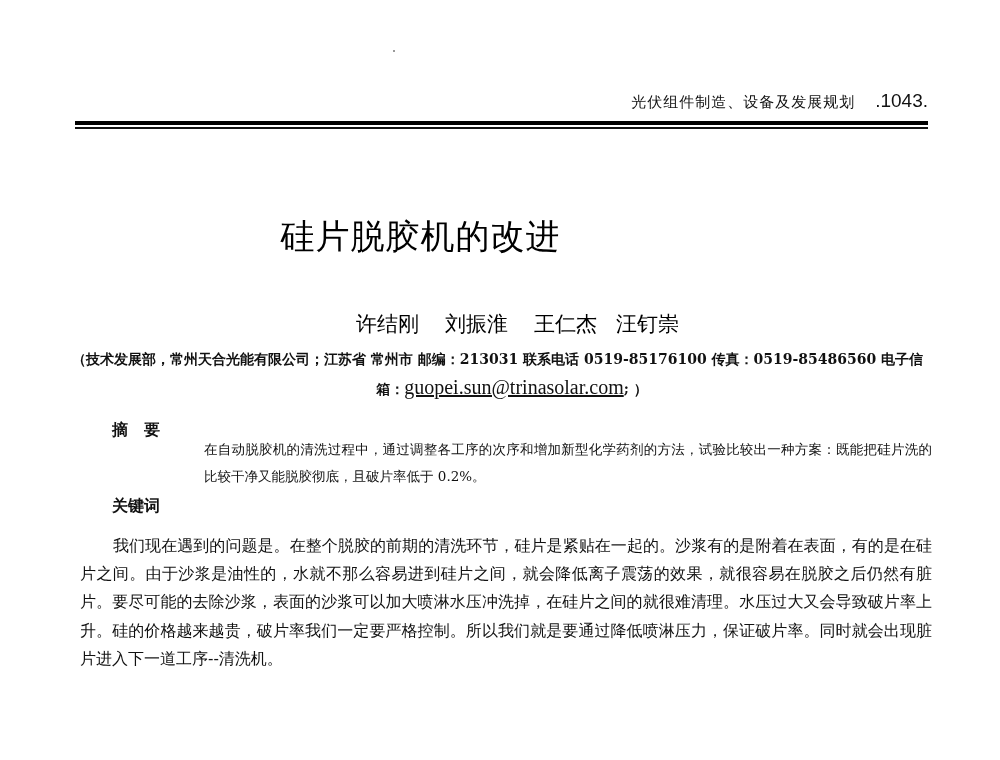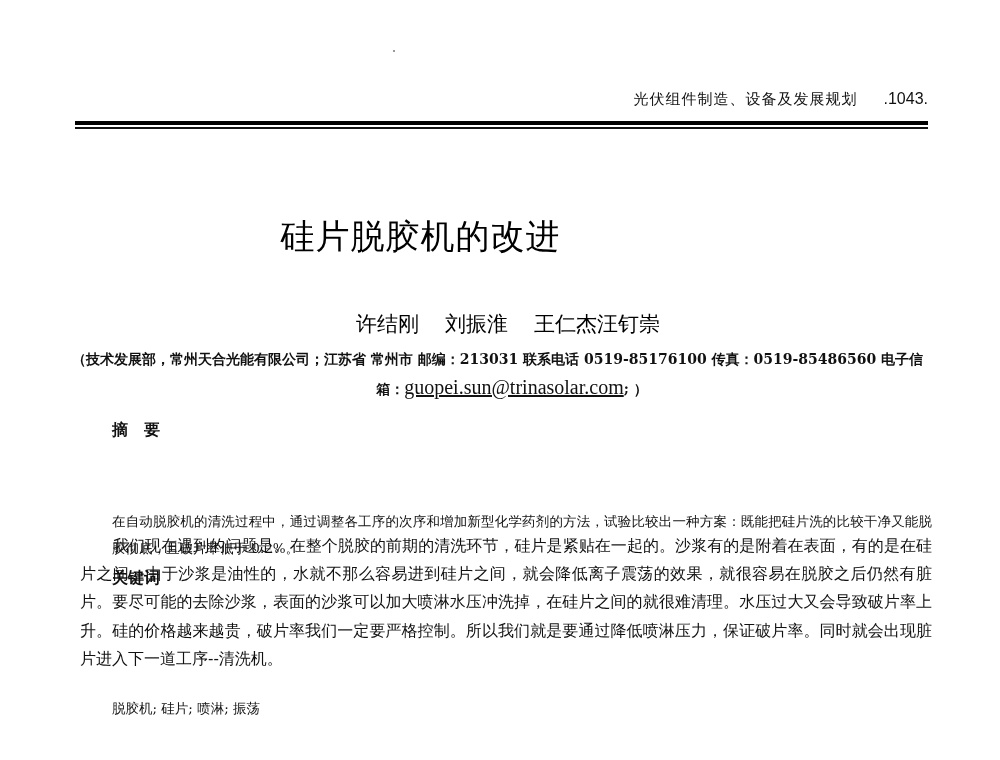--- a/index.html
+++ b/index.html
@@ -27,23 +27,23 @@
       position: absolute;
       top: 90px;
       right: 72px;
       font-size: 15px;
       letter-spacing: 1px;
       font-family: "DejaVu Sans", sans-serif;
       color: #111;
       white-space: nowrap;
     }
     .running-head .page-no {
-      margin-left: 26px;
+      margin-left: 20px;
       font-family: "Liberation Sans", sans-serif;
-      font-size: 16px;
+      font-size: 19px;
       letter-spacing: 0;
     }
     .rule {
       position: absolute;
       left: 75px;
       width: 853px;
       top: 121px;
       height: 4px;
       background: #000;
     }
@@ -70,21 +70,21 @@
       position: absolute;
       top: 310px;
       left: 356px;
       font-size: 21px;
       font-family: "DejaVu Serif", serif;
       white-space: nowrap;
       color: #000;
     }
     .authors span { margin-right: 26px; }
     .authors span.last { margin-right: 0; margin-top: 32px; }
-    .authors span.tight { margin-right: 0; }
+    .authors span.tight { margin-right: 19px; }
     .affiliation {
       position: absolute;
       top: 345px;
       left: 72px;
       width: 860px;
       font-size: 14px;
       line-height: 28px;
       font-family: "DejaVu Serif", serif;
       font-weight: bold;
       text-align: justify;
@@ -100,38 +100,38 @@
     .abstract {
       position: absolute;
       top: 416px;
       left: 112px;
       width: 820px;
       font-size: 13.5px;
     }
     .abs-row {
       display: flex;
       align-items: flex-start;
-      flex-direction: column;
     }
     .abs-label {
       width: 92px;
       flex: 0 0 92px;
       font-family: "DejaVu Sans", sans-serif;
       font-weight: bold;
       font-size: 16px;
       line-height: 27px;
       letter-spacing: 0;
     }
     .abs-label.spaced { letter-spacing: 16px; }
     .abs-text {
       flex: 1;
       line-height: 27px;
       font-family: "DejaVu Serif", serif;
       font-size: 13.5px;
       text-align: justify;
+      margin-top: 20px;
     }
     .kw-row { margin-top: 2px; gap: 39px; }
     .body {
       position: absolute;
       top: 532px;
       left: 80px;
       width: 852px;
       font-size: 16px;
       line-height: 28.2px;
       font-family: "DejaVu Serif", serif;
@@ -164,19 +164,18 @@
   <span class="line2"><span>箱：</span><span class="email">guopei.sun@trinasolar.com</span><span>; ）</span></span>
 </div>
 
 <div class="abstract">
   <div class="abs-row">
     <div class="abs-label spaced">摘要</div>
     <div class="abs-text">在自动脱胶机的清洗过程中，通过调整各工序的次序和增加新型化学药剂的方法，试验比较出一种方案：既能把硅片洗的比较干净又能脱胶彻底，且破片率低于 0.2%。</div>
   </div>
   <div class="abs-row kw-row">
     <div class="abs-label">关键词</div>
-    <div class="abs-text">脱胶机; 硅片; 喷淋;  振荡</div>
   </div>
 </div>
 
 <div class="body">
   <p>我们现在遇到的问题是。在整个脱胶的前期的清洗环节，硅片是紧贴在一起的。沙浆有的是附着在表面，有的是在硅片之间。由于沙浆是油性的，水就不那么容易进到硅片之间，就会降低离子震荡的效果，就很容易在脱胶之后仍然有脏片。要尽可能的去除沙浆，表面的沙浆可以加大喷淋水压冲洗掉，在硅片之间的就很难清理。水压过大又会导致破片率上升。硅的价格越来越贵，破片率我们一定要严格控制。所以我们就是要通过降低喷淋压力，保证破片率。同时就会出现脏片进入下一道工序--清洗机。</p>
 </div>
 
 </body></html>

